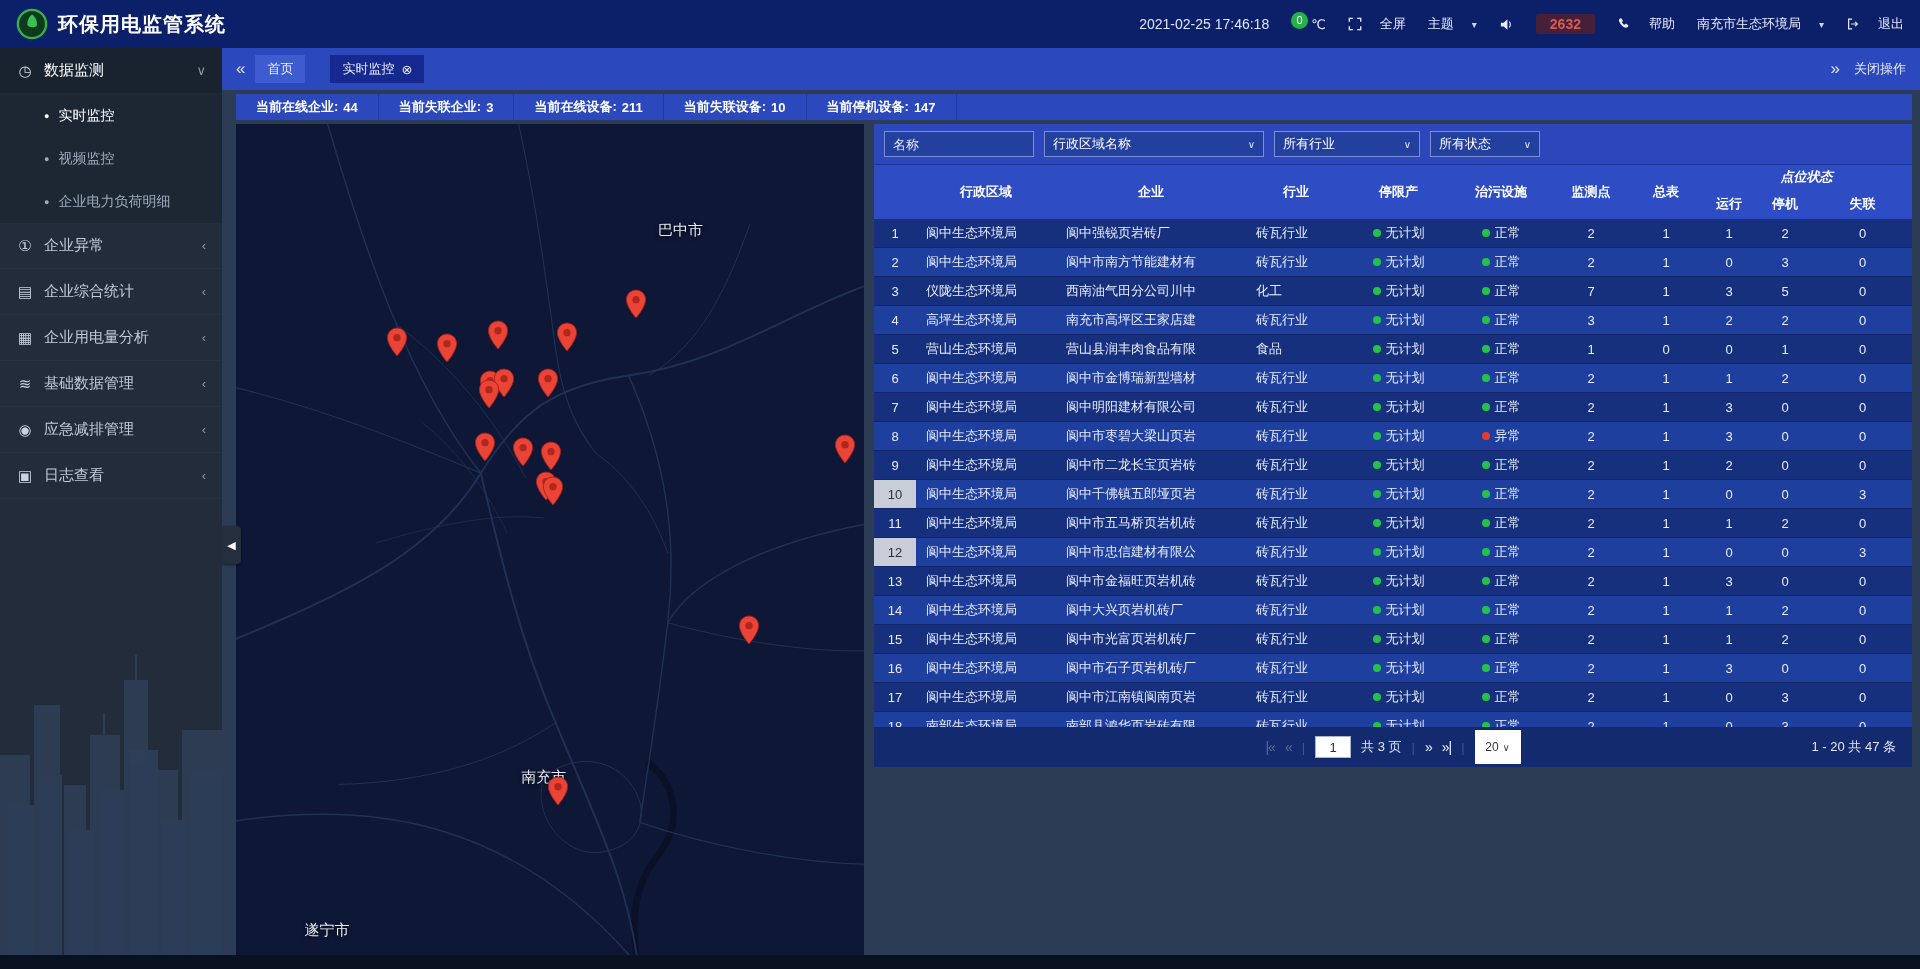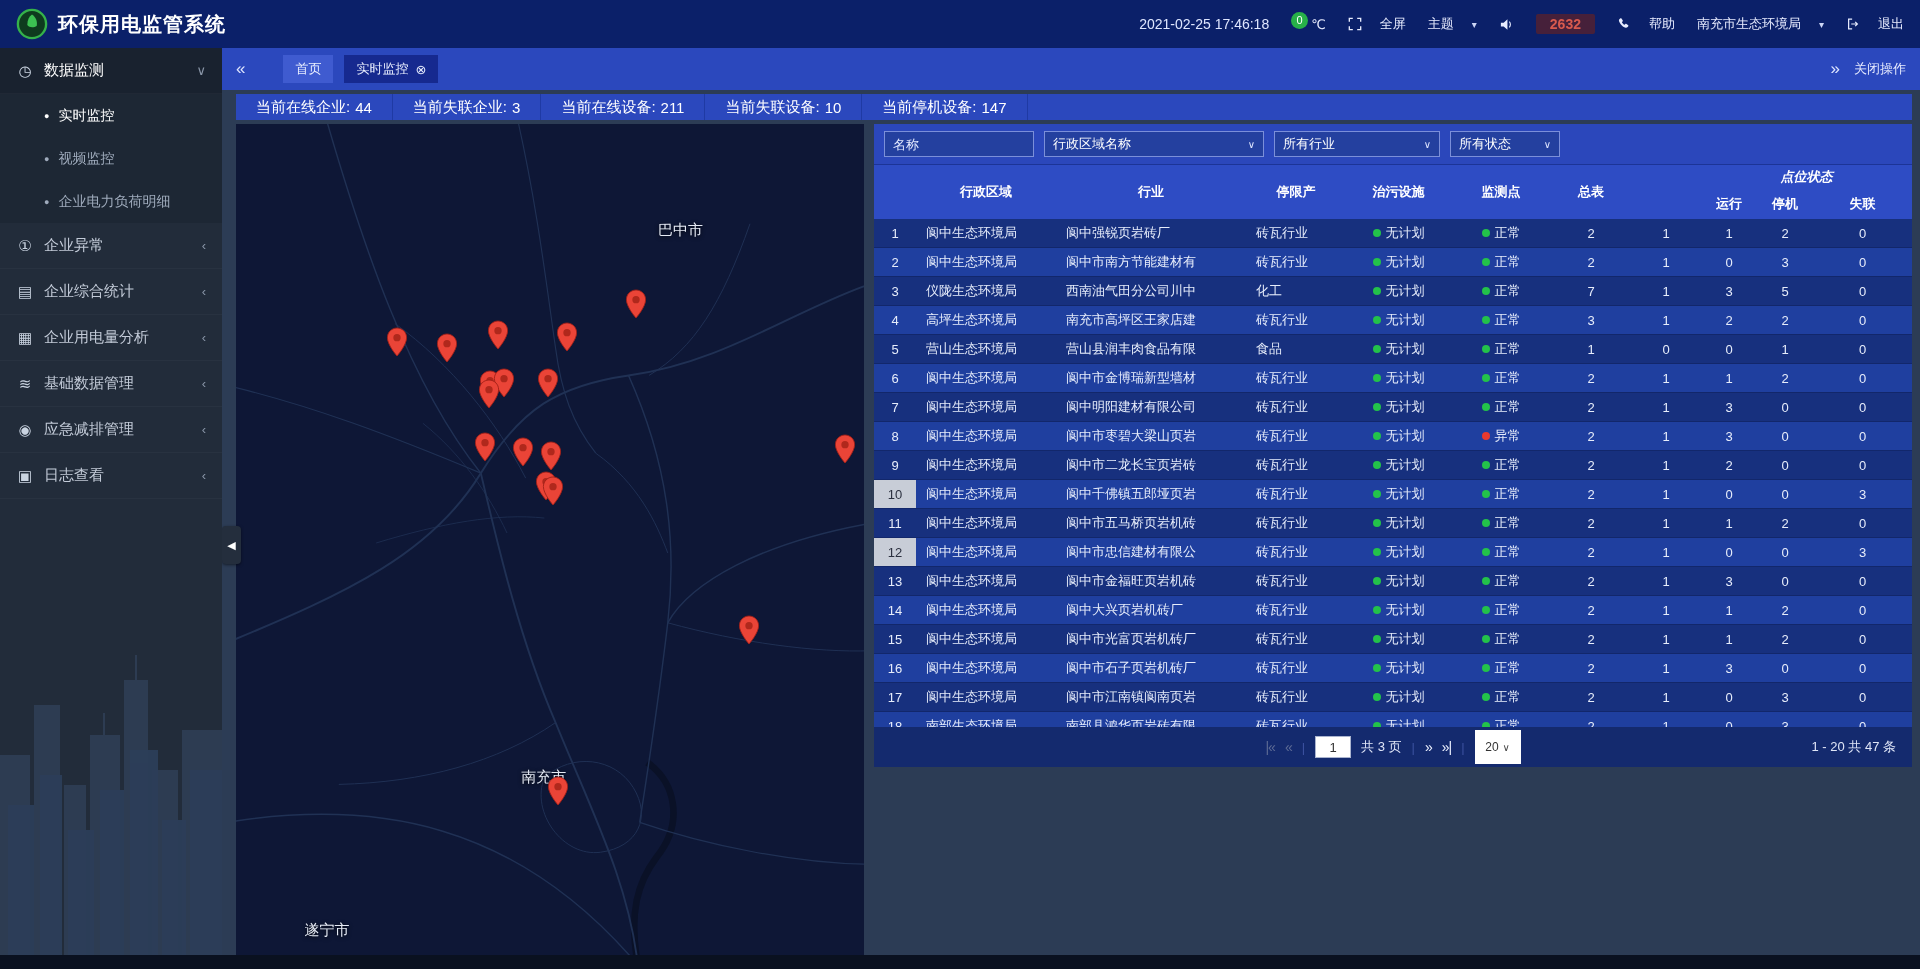--- a/index.html
+++ b/index.html
@@ -27,45 +27,45 @@
   .submenu { background:#1d2734; }
   .submenu-item { height:43px; display:flex; align-items:center; padding-left:44px; gap:9px; font-size:14px; color:#9fabbc; cursor:pointer; }
   .submenu-item.active { color:#ffffff; }
   .smi-bullet { font-size:9px; }
   .skyline { position:absolute; left:0; bottom:0; width:222px; height:320px; pointer-events:none; }
 
   
   .main { position:absolute; left:222px; top:48px; right:0; bottom:14px; background:#2c3c55; display:flex; flex-direction:column; }
   .tabbar { height:42px; background:#2b48bd; display:flex; align-items:center; padding:0 14px; gap:10px; flex-shrink:0; }
   .nav-icon { font-size:17px; color:#dfe6ff; cursor:pointer; }
-  .tab-list { display:flex; gap:11px;margin-left:28px; }
+  .tab-list { display:flex; gap:25px; }
   .tab { height:28px; display:flex; align-items:center; padding:0 12px; background:#3f5bd0; color:#eaefff; font-size:13px; gap:7px; cursor:pointer; }
   .tab.active { background:#16298f; }
   .tab-close { font-size:13px; }
   .tabbar-right { margin-left:auto; display:flex; align-items:center; gap:14px; font-size:13px; }
 
-  .statsbar { margin:4px 8px 2px 14px; height:26px; background:#2b48bd; display:flex; align-items:flex-end; flex-shrink:0; font-size:15px; }
+  .statsbar { margin:4px 8px 2px 14px; height:26px; background:#2b48bd; display:flex; align-items:flex-end; flex-shrink:0; font-size:13px;font-weight:bold; }
   .stat-item { padding:0 20px; border-right:1px solid #1f3aa4; height:100%; display:flex; align-items:center; gap:5px; color:#fff; }
 
   .content { flex:1; margin:2px 8px 0 14px; display:flex; gap:10px; min-height:0; position:relative; }
   .collapse-handle { position:absolute; left:-14px; top:402px; width:19px; height:38px; background:#242e3d; border-radius:4px; display:flex; align-items:center; justify-content:center; color:#fff; font-size:11px; cursor:pointer; z-index:6; box-shadow:0 1px 3px rgba(0,0,0,.5); }
 
   
   .map { width:628px; flex-shrink:0; position:relative; background:#0e1736; overflow:hidden; }
   .map .roads { position:absolute; inset:0; width:100%; height:100%; }
   .pin { position:absolute; transform:translate(-50%,-100%); z-index:3; }
   .city-label { position:absolute; transform:translate(-50%,-50%); font-size:15px; color:#e6ebf5; text-shadow:0 1px 4px rgba(0,0,0,.9); z-index:2; white-space:nowrap; }
 
   
   .panel { flex:1; display:flex; flex-direction:column; min-width:0; }
   .filters { height:40px; background:#2b47bb; display:flex; align-items:center; gap:10px; padding:0 10px; flex-shrink:0; }
   .f-input { width:150px; height:26px; background:#24409f; border:1px solid #7b8fd9; color:#fef9c3; font-size:13px; padding:0 8px; font-family:inherit; outline:none; }
   .f-input::placeholder { color:#e6ebff; opacity:1; }
   .f-select { height:26px; background:#24409f; border:1px solid #7b8fd9; color:#fff; font-size:13px; padding:0 8px; display:flex; align-items:center; justify-content:space-between; gap:8px; cursor:pointer; }
-  .w220{ width:220px; } .w150{ width:166px; } .w110{ width:110px; }
+  .w220{ width:220px; } .w150{ width:146px; } .w110{ width:110px; }
   .sel-chev { font-size:10px; color:#dfe6ff; }
 
   .grid-cols { display:grid; grid-template-columns:42px 140px 190px 100px 105px 100px 80px 70px 56px 56px 1fr; }
   .thead { background:#2e4cc4; grid-template-rows:24px 30px; border-top:1px solid #1c3497; flex-shrink:0; }
   .th { display:flex; align-items:center; justify-content:center; font-size:13px; font-weight:bold; color:#fff; }
   .th.span2 { grid-row:1/3; }
   .th.group { grid-column:9/12; grid-row:1; font-style:italic; }
   .th.sub { grid-row:2; }
   .th.sub1{ grid-column:9; } .th.sub2{ grid-column:10; } .th.sub3{ grid-column:11; }
 
@@ -374,20 +374,21 @@
         </div>
         <div class="f-select w110">
           <span>所有状态</span>
           <span class="sel-chev">∨</span>
         </div>
       </div>
 
       <div class="thead grid-cols">
         <div class="th span2"></div>
         <div class="th span2">行政区域</div>
+        <div class="th span2">企业</div>
         <div class="th span2">行业</div>
         <div class="th span2">停限产</div>
         <div class="th span2">治污设施</div>
         <div class="th span2">监测点</div>
         <div class="th span2">总表</div>
         <div class="th group">点位状态</div>
         <div class="th sub sub1">运行</div>
         <div class="th sub sub2">停机</div>
         <div class="th sub sub3">失联</div>
       </div>

